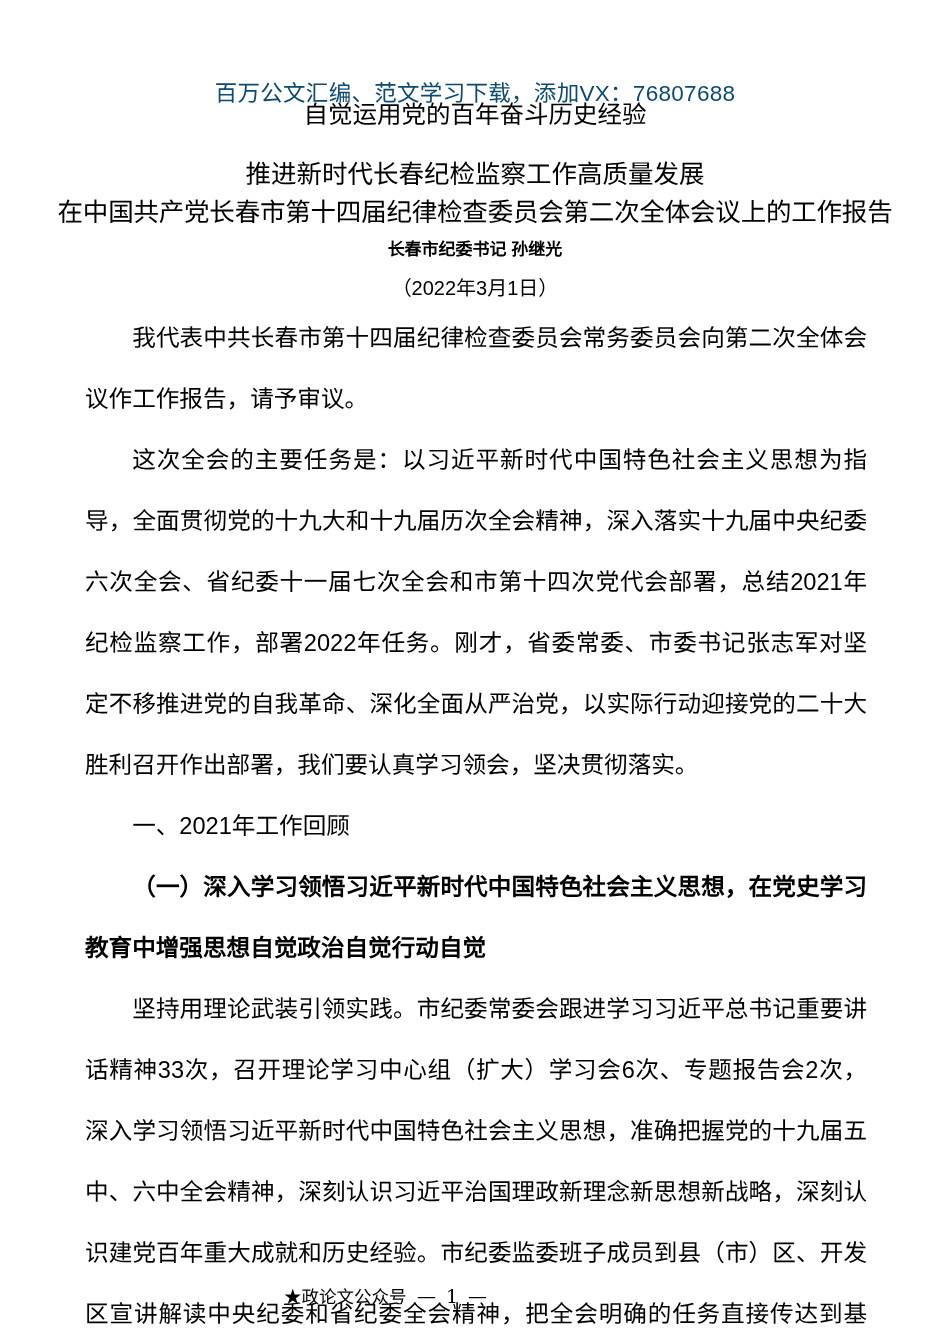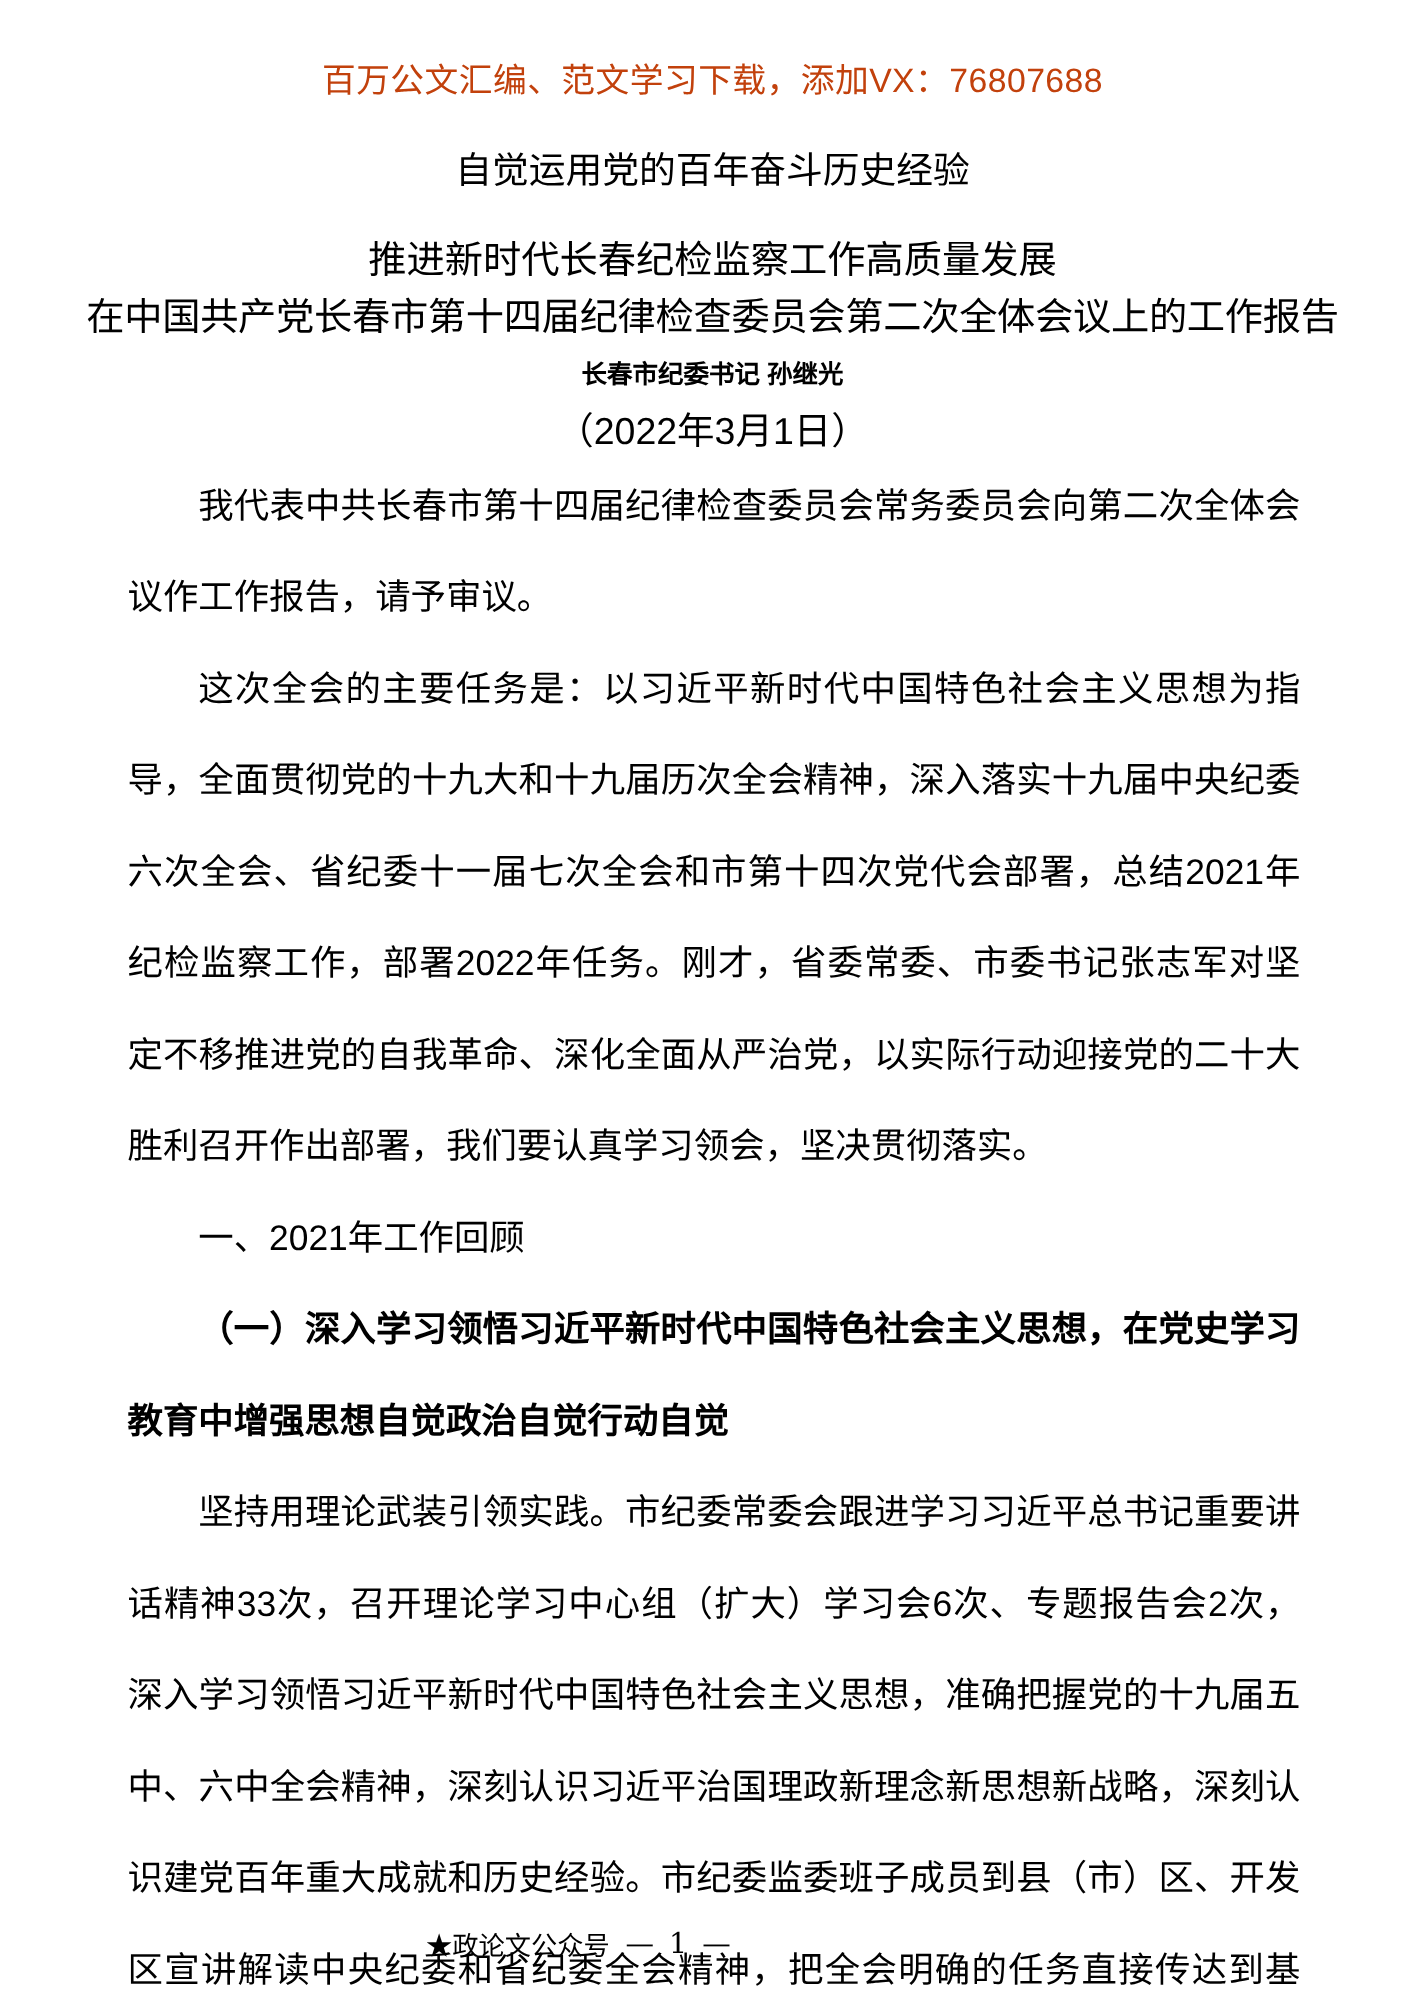--- a/index.html
+++ b/index.html
@@ -47,21 +47,21 @@
     display: block;
     white-space: nowrap;
     font-weight: 400;
     color: #000;
   }
 
   .title-1 { font-size: 24.5px; line-height: 38px; }
   .title-2 { font-size: 25.5px; line-height: 38px; margin-top: 21px; }
   .title-3 { font-size: 25.5px; line-height: 38px; letter-spacing: -0.2px; }
   .title-4 { font-size: 17px; line-height: 38px; font-weight: bold; }
-  .title-5 { font-size: 25px; line-height: 38px; text-align: center; }
+  .title-5 { font-size: 20px; line-height: 38px; text-align: center; }
 
   
   .body-wrap {
     position: absolute;
     top: 308px;
     left: 85px;
     width: 782px;
   }
 
   .para {
@@ -110,21 +110,21 @@
     vertical-align: middle;
     letter-spacing: 2px;
     margin-left: 6px;
   }
 </style>
 </head>
 <body>
 
 <div class="page">
 
-  <div class="promo-header" style="color:#c2410c;">百万公文汇编、范文学习下载，添加VX：76807688</div>
+  <div class="promo-header" style="color:#0c4a6e;margin-top:40px;">百万公文汇编、范文学习下载，添加VX：76807688</div>
 
   <div class="title-block">
     <span class="title-line title-1">自觉运用党的百年奋斗历史经验</span>
     <span class="title-line title-2">推进新时代长春纪检监察工作高质量发展</span>
     <span class="title-line title-3">在中国共产党长春市第十四届纪律检查委员会第二次全体会议上的工作报告</span>
     <span class="title-line title-4">长春市纪委书记 孙继光</span>
     <span class="title-line title-5">（2022年3月1日）</span>
   </div>
 
   <div class="body-wrap">

